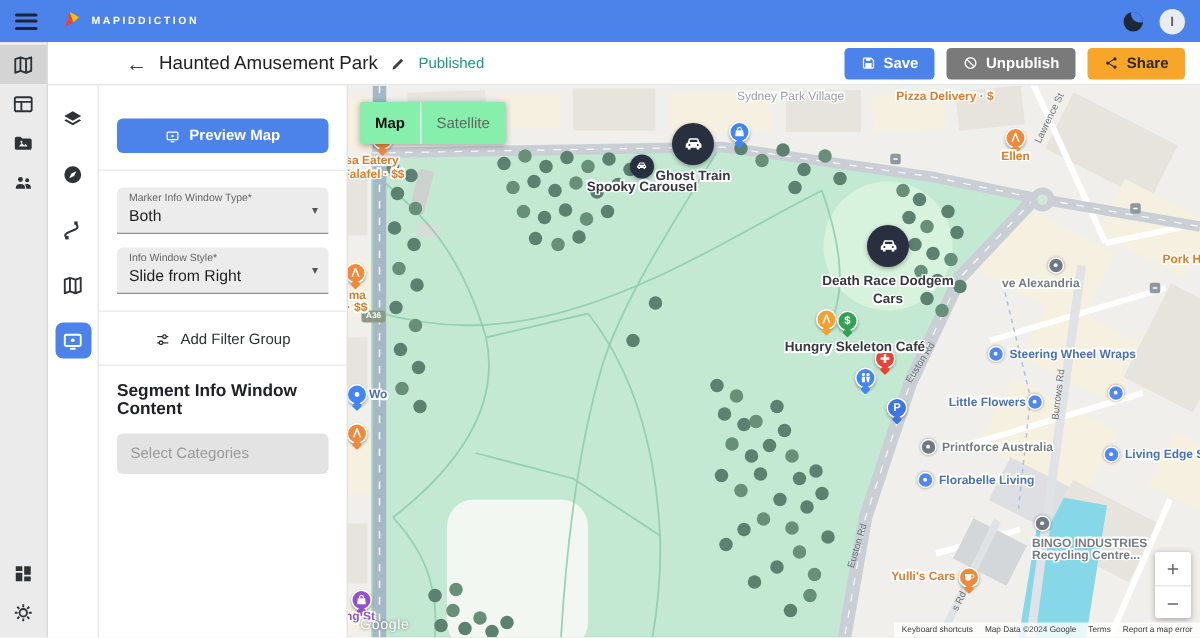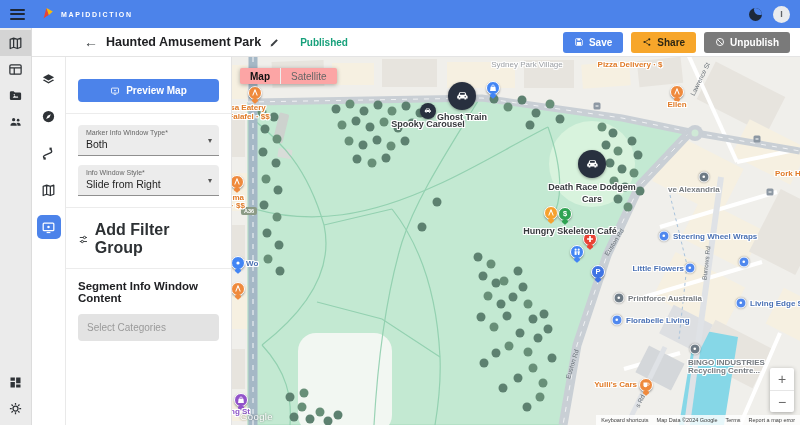--- a/index.html
+++ b/index.html
@@ -26,24 +26,24 @@
   .rail1 .ric{width:100%;height:26px;display:flex;align-items:center;justify-content:center;color:#2f3337;cursor:pointer}
   .rail1 .ric.active{background:#d4d4d4}
   .rail1 svg{width:15px;height:15px}
   .rail-spacer{flex:1}
 
   .right{flex:1;display:flex;flex-direction:column;min-width:0}
 
   
   .toolbar{flex:0 0 29px;border-bottom:1px solid #e4e4e4;display:flex;align-items:center;padding:0 10px;gap:8px;background:#fff}
   .back{font-size:14px;color:#3c4043;margin-left:42px;cursor:pointer;line-height:1}
-  .doc-title{font-size:12.5px;font-weight:700;color:#202124}
+  .doc-title{font-size:12.5px;font-weight:400;color:#202124}
   .pencil{color:#3c4043;cursor:pointer;display:flex}
   .pencil svg{width:11px;height:11px}
-  .published{font-size:10px;font-weight:700;color:var(--c-published-green,#16a07a);margin-left:12px}
+  .published{font-size:10px;font-weight:400;color:var(--c-published-green,#16a07a);}
   .tb-right{margin-left:auto;display:flex;align-items:center;gap:8px}
   .last-saved{font-size:9.5px;color:#5f6368;margin-right:6px}
   .btn{height:21px;border-radius:3px;display:flex;align-items:center;gap:5px;padding:0 11px;font-size:10px;font-weight:700;border:none;cursor:pointer;white-space:nowrap}
   .btn svg{width:10px;height:10px}
   .btn.save{background:var(--c-header-blue,#4c83ea);color:#fff}
   .btn.unpub{background:#7a7a7a;color:#fff}
   .btn.share{background:var(--c-share-orange,#f7a62a);color:#2e2713}
 
   .content{flex:1;display:flex;min-height:0}
 
@@ -60,29 +60,29 @@
   .collapse{color:#2f3337;cursor:pointer;display:flex}
   .collapse svg{width:13px;height:13px}
   .btn-preview{margin-top:11px;width:100%;height:23px;background:var(--c-header-blue,#4c83ea);border:none;border-radius:4px;color:#fff;font-size:10px;font-weight:700;display:flex;align-items:center;justify-content:center;gap:6px;cursor:pointer}
   .btn-preview svg{width:10px;height:10px}
   .hr{height:1px;background:#ececec;margin:11px -12px}
   .field{background:#ececec;border-bottom:1px solid #8f8f8f;border-radius:4px 4px 0 0;padding:4px 8px 5px;position:relative;margin-top:9px;cursor:pointer}
   .field .flabel{font-size:7px;color:#666}
   .field .fvalue{font-size:10.5px;color:#1f1f1f;margin-top:2px;font-weight:500}
   .field .caret{position:absolute;right:7px;top:50%;transform:translateY(-50%);font-size:8px;color:#555}
   .sec-title{font-size:11.5px;font-weight:700;margin-top:2px}
-  .add-filter{display:flex;align-items:center;justify-content:center;gap:6px;margin:13px 0 3px;font-size:16px;font-weight:700;color:#2d3134;cursor:pointer}
+  .add-filter{display:flex;align-items:center;justify-content:center;gap:6px;margin:13px 0 3px;font-size:10px;font-weight:400;color:#2d3134;cursor:pointer}
   .add-filter svg{width:11px;height:11px}
   .select-box{margin-top:10px;background:#e3e3e3;border-radius:4px;height:27px;display:flex;align-items:center;padding:0 9px;font-size:10px;color:#9a9a9a;cursor:pointer}
 
   
   .map{flex:1;position:relative;overflow:hidden;background:#f0efeb}
   .terrain{position:absolute;inset:0;display:block}
 
-  .mapsat{position:absolute;left:8px;top:11px;display:flex;background:#fca5a5;border-radius:2px;box-shadow:0 1px 4px rgba(0,0,0,.3);height:16px;z-index:6}
+  .mapsat{position:absolute;left:8px;top:11px;display:flex;background:#86efac;border-radius:2px;box-shadow:0 1px 4px rgba(0,0,0,.3);height:28px;z-index:6}
   .ms{padding:0 10px;font-size:10px;display:flex;align-items:center;cursor:pointer}
   .ms.on{font-weight:700;color:#111}
   .ms.off{color:#666;border-left:1px solid #eee}
 
   .zoomctl{position:absolute;right:6px;top:311px;width:24px;background:#fff;border-radius:2px;box-shadow:0 1px 4px rgba(0,0,0,.3);display:flex;flex-direction:column;z-index:6}
   .zbtn{height:22px;display:flex;align-items:center;justify-content:center;font-size:14px;color:#666;cursor:pointer}
   .zbtn + .zbtn{border-top:1px solid #e6e6e6}
 
   .attr{position:absolute;right:0;bottom:0;height:10px;background:rgba(255,255,255,.8);display:flex;align-items:center;gap:8px;padding:0 5px;font-size:5.5px;color:#3c3c3c;z-index:6;white-space:nowrap}
   .gwm{position:absolute;left:8px;bottom:3px;font-size:9.5px;color:#fff;letter-spacing:.4px;text-shadow:0 0 2px rgba(80,80,80,.8);z-index:6}
@@ -300,31 +300,31 @@
             </svg>
           </span>
         <span class="published">Published</span>
         <div class="tb-right">
           <button class="btn save">
               <svg>
                 <use href="#i-floppy"></use>
               </svg>
               <span>Save</span>
             </button>
+          <button class="btn unpub">
+              <svg>
+                <use href="#i-slash"></use>
+              </svg>
+              <span>Unpublish</span>
+            </button>
           <button class="btn share">
               <svg>
                 <use href="#i-share"></use>
               </svg>
               <span>Share</span>
-            </button>
-          <button class="btn unpub">
-              <svg>
-                <use href="#i-slash"></use>
-              </svg>
-              <span>Unpublish</span>
             </button>
         </div>
       </div>
 
       <div class="content">
 
         <nav class="rail2">
           <div class="ric">
               <svg>
                 <use href="#i-layers"></use>

